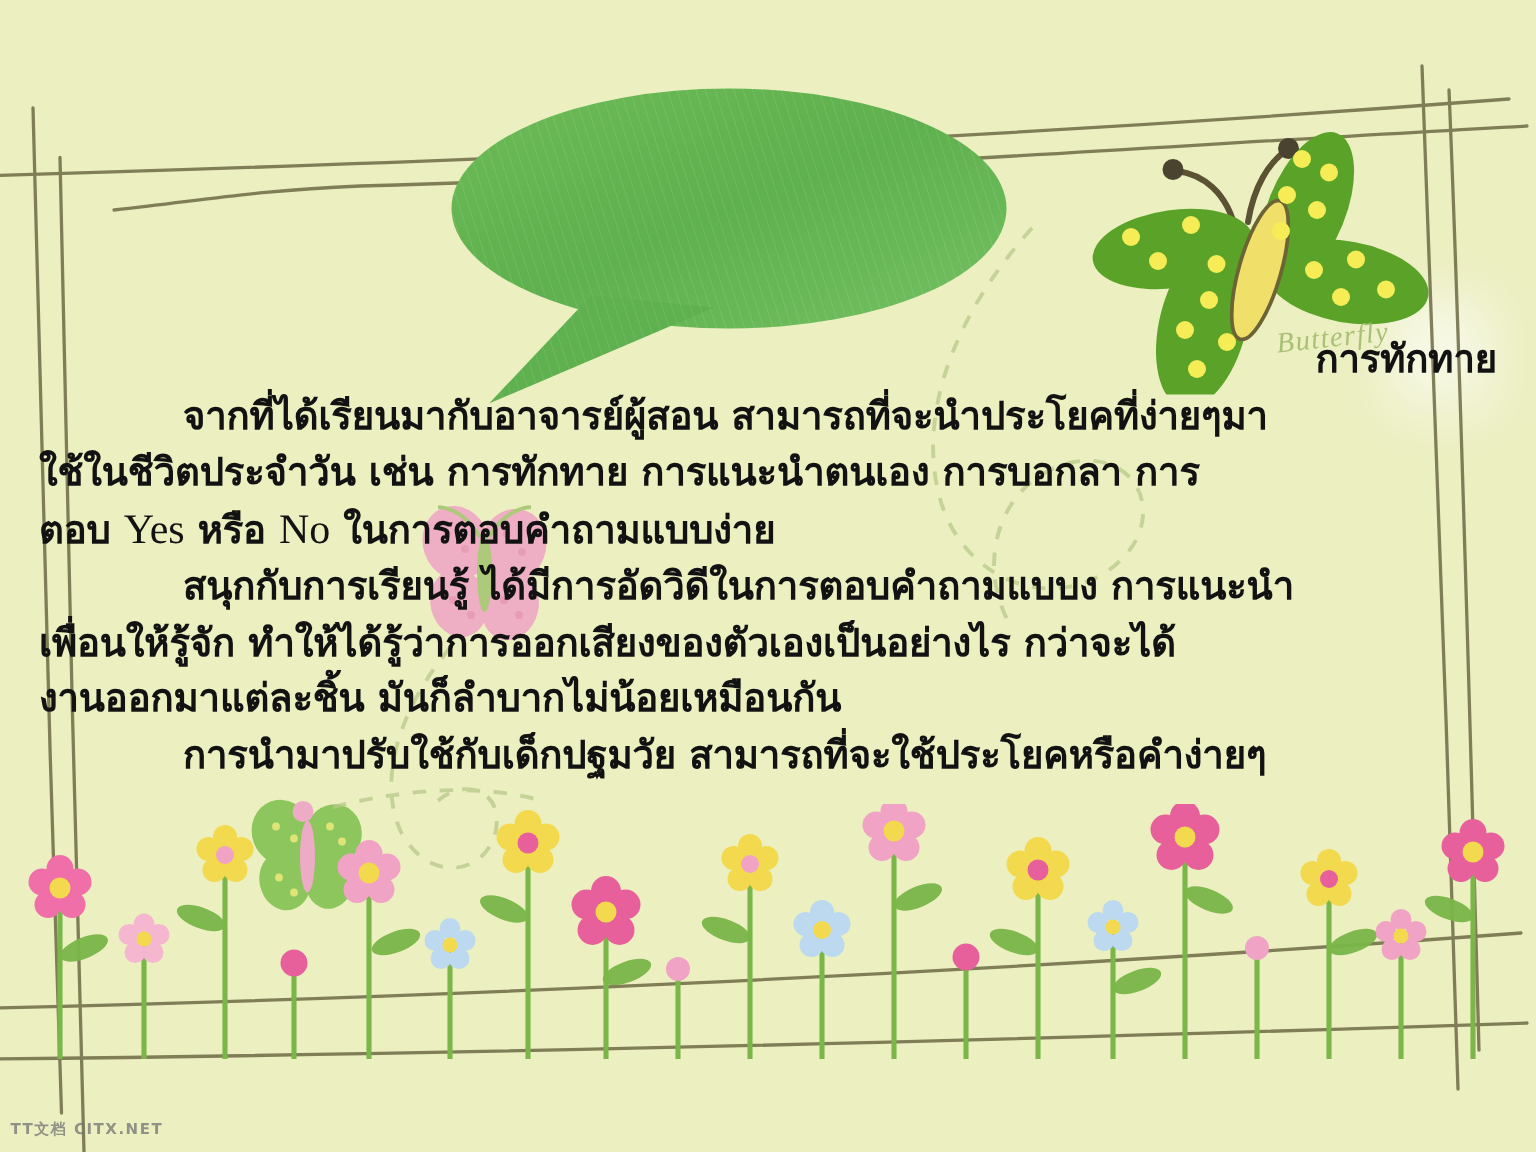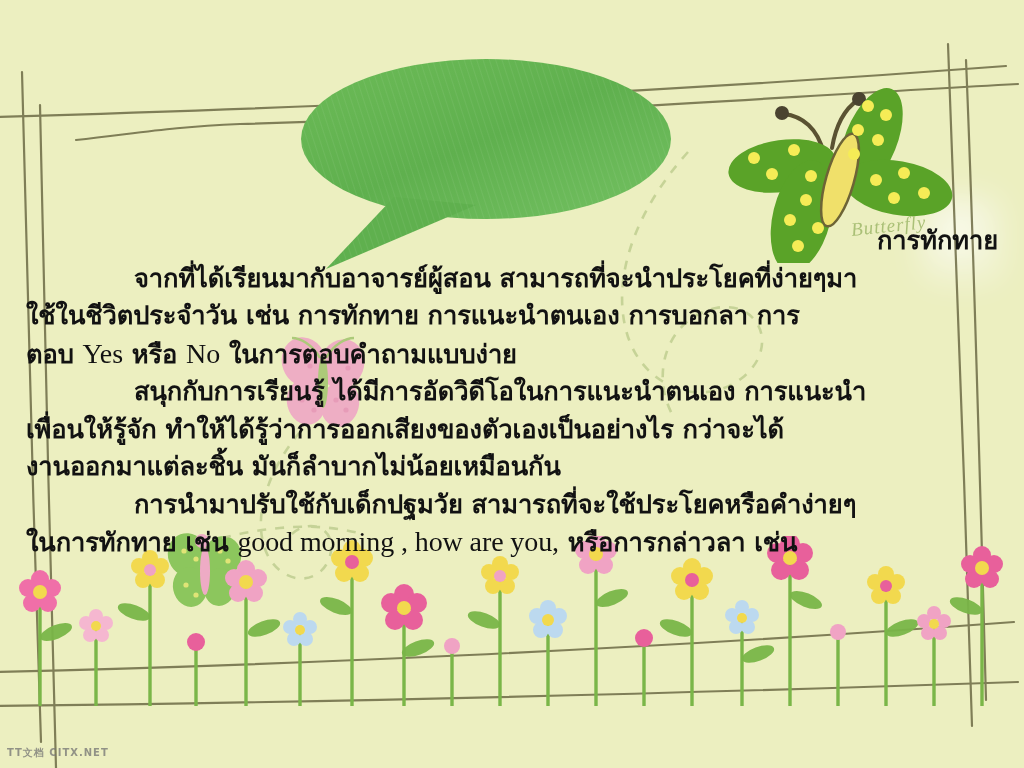--- a/index.html
+++ b/index.html
@@ -92,21 +92,21 @@
     font-size: 25.5px;
     line-height: 37.5px;
     letter-spacing: -0.1px;
   }
   #body-heading {
     text-align: right;
     display: block;
   }
   .para { display: block; }
   .para .ln { display: block; white-space: nowrap; }
-  .ln.indent { text-indent: 96px; padding-left: 12px; }
+  .ln.indent { text-indent: 96px; }
   .en {
     font-family: "Liberation Serif", "DejaVu Serif", serif;
     font-weight: 400;
     font-size: 28px;
   }
 
   
   #watermark {
     position: absolute;
     left: 7px;
@@ -464,26 +464,25 @@
 
   <div id="body-text">
     <span id="body-heading">การทักทาย</span>
     <div id="paragraphs">
         <span class="para">
           <span class="ln indent"><span>จากที่ได้เรียนมากับอาจารย์ผู้สอน สามารถที่จะนำประโยคที่ง่ายๆมา</span></span>
           <span class="ln"><span>ใช้ในชีวิตประจำวัน  เช่น  การทักทาย  การแนะนำตนเอง  การบอกลา  การ</span></span>
           <span class="ln"><span>ตอบ </span><span class="en">Yes</span><span> หรือ </span><span class="en">No</span><span> ในการตอบคำถามแบบง่าย</span></span>
         </span>
         <span class="para">
-          <span class="ln indent"><span>สนุกกับการเรียนรู้ ได้มีการอัดวิดีโอในการแนะนำตนเอง การแนะนำ</span></span>
+          <span class="ln indent"><span>สนุกกับการเรียนรู้ ได้มีการอัดวิดีในการตอบคำถามแบบง การแนะนำ</span></span>
           <span class="ln"><span>เพื่อนให้รู้จัก   ทำให้ได้รู้ว่าการออกเสียงของตัวเองเป็นอย่างไร   กว่าจะได้</span></span>
           <span class="ln"><span>งานออกมาแต่ละชิ้น มันก็ลำบากไม่น้อยเหมือนกัน</span></span>
         </span>
         <span class="para">
           <span class="ln indent"><span>การนำมาปรับใช้กับเด็กปฐมวัย สามารถที่จะใช้ประโยคหรือคำง่ายๆ</span></span>
-          <span class="ln"><span>ในการทักทาย เช่น </span><span class="en">good morning , how are you,</span><span> หรือการกล่าวลา เช่น</span></span>
         </span>
       </div>
   </div>
 
   <div id="watermark">TT文档 CITX.NET</div>
 
 </div>
 
 </body></html>

